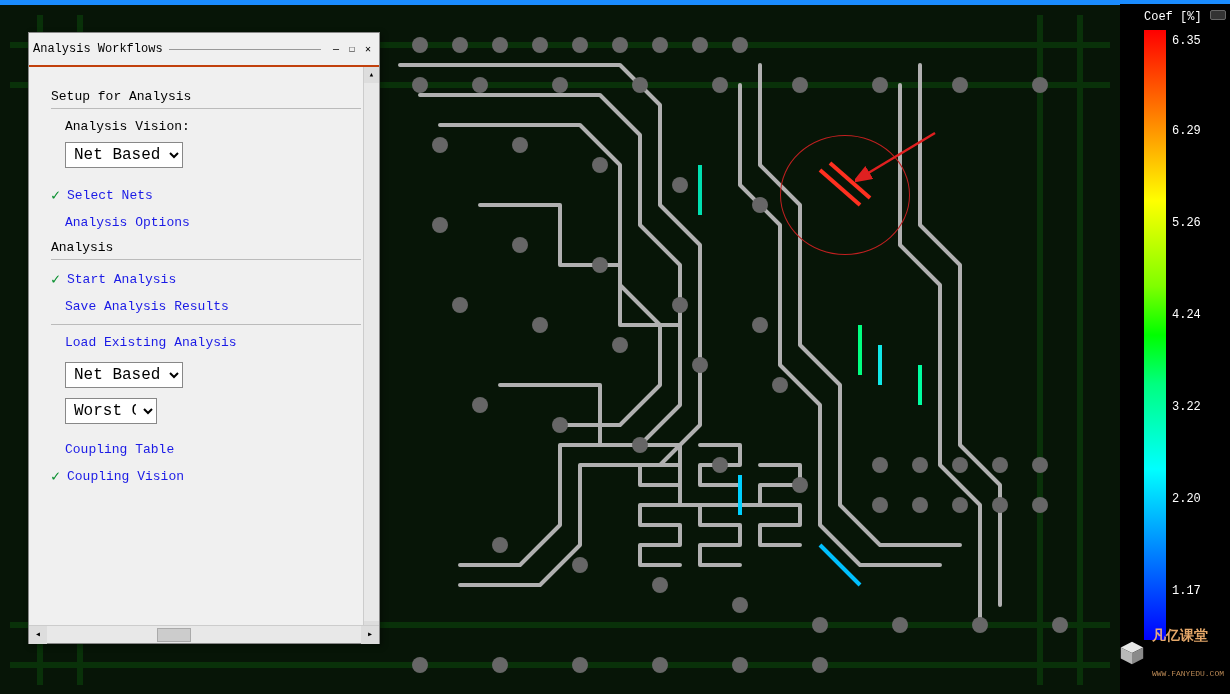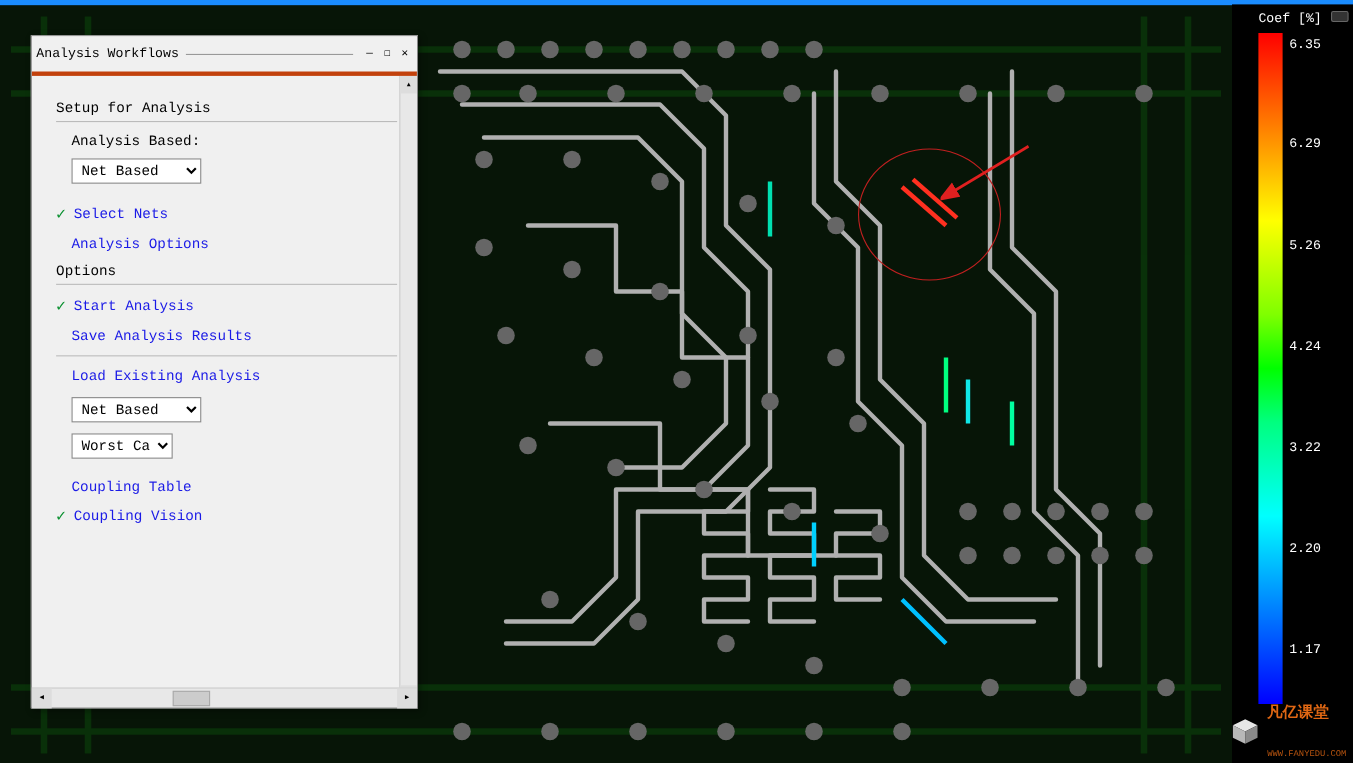--- a/index.html
+++ b/index.html
@@ -30,21 +30,21 @@
   left: 28px;
   width: 352px;
   height: 612px;
   background: #f0f0f0;
   border: 1px solid #888;
   box-shadow: 2px 2px 6px rgba(0,0,0,.4);
 }
 .panel-titlebar {
   height: 22px;
   background: #f0f0f0;
-  border-bottom: 4px solid #c2410c;
+  border-bottom: 2px solid #c2410c;
   display: flex;
   align-items: center;
   padding: 16px 4px;
   font-size: 12px;
 }
 .panel-title { flex: 0 0 auto; }
 .panel-titlebar .line { flex: 1; height: 1px; background: #999; margin: 0 6px; }
 .win-btn {
   width: 14px; height: 14px;
   display: inline-flex; align-items: center; justify-content: center;
@@ -70,21 +70,21 @@
 .section-head {
   font-size: 13px;
   margin-top: 8px;
   margin-bottom: 4px;
 }
 .hr { border: none; border-top: 1px solid #bbb; margin: 4px 0 10px 0; }
 .indent { margin-left: 14px; }
 .label { font-size: 13px; margin: 6px 0; }
 select {
   font-family: "Courier New", monospace;
-  font-size: 13px;
+  font-size: 16px;
   padding: 2px 4px;
   width: 118px;
   background: #fff;
   border: 1px solid #888;
   margin: 2px 0 8px 0;
 }
 .link {
   color: #1a1ae6;
   cursor: pointer;
   margin: 10px 0;
@@ -172,24 +172,24 @@
   width: 130px; height: 120px;
   border: 1px solid #c02020;
   border-radius: 50%;
 }
 .annot-arrow {
   position: absolute;
   top: 120px; left: 855px;
 }
 .watermark {
   position: absolute;
-  bottom: 4px; right: 6px;
+  bottom: 16px; right: 6px;
   display: flex;
   align-items: center;
-  color: #f97316;
+  color: #fdba74;
   opacity: .9;
 }
 .wm-cube {
   width: 28px; height: 28px;
   margin-right: 6px;
 }
 .wm-text { display: flex; flex-direction: column; }
 .wm-big { font-size: 14px; font-weight: bold; }
 .wm-small { font-size: 8px; opacity: .8; margin-top: 24px; }
 </style>
@@ -324,34 +324,34 @@
 
   <div class="panel-body">
     <div class="vscroll">
       <div class="up">▴</div>
       <div class="down" style="position:absolute;bottom:0;width:100%">▾</div>
     </div>
 
     <div class="section-head">Setup for Analysis</div>
     <hr class="hr">
     <div class="indent">
-      <div class="label">Analysis Based:</div>
+      <div class="label">Analysis Vision:</div>
       <select>
         <option>Net Based</option>
       </select>
     </div>
     <div class="link">
       <span class="check">✓</span>
       <span>Select Nets</span>
     </div>
     <div class="link plain">
       <span>Analysis Options</span>
     </div>
 
-    <div class="section-head">Options</div>
+    <div class="section-head">Analysis</div>
     <hr class="hr">
     <div class="link">
       <span class="check">✓</span>
       <span>Start Analysis</span>
     </div>
     <div class="link plain">
       <span>Save Analysis Results</span>
     </div>
 
     <hr class="hr">

